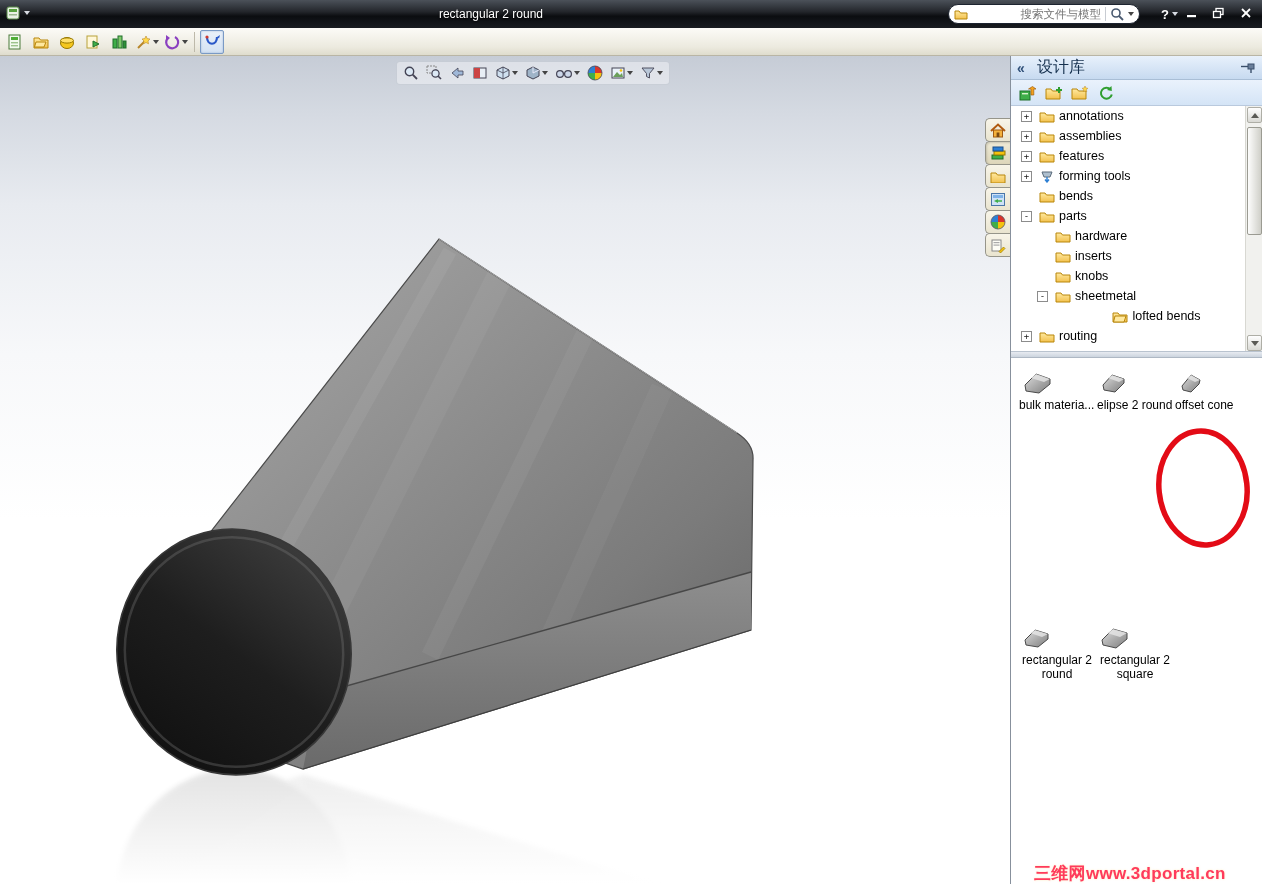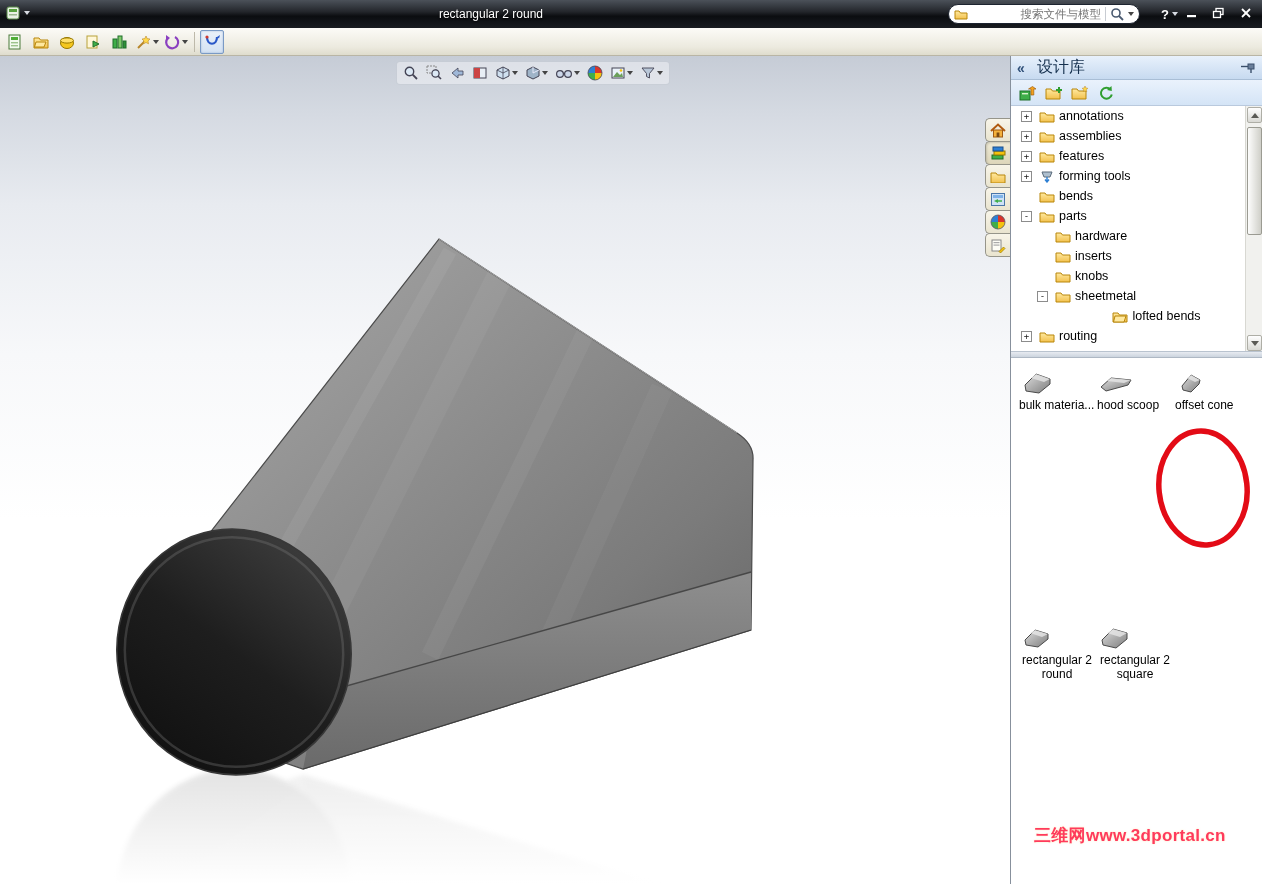--- a/index.html
+++ b/index.html
@@ -97,21 +97,21 @@
     background:linear-gradient(#e7ebf1,#ccd4de); border-bottom:1px solid #aeb8c4; }
 
   #tp-items { position:absolute; left:0; top:302px; right:0; bottom:0; background:#fff;
     padding:10px 0 0 8px; display:grid; grid-template-columns:78px 78px 78px; row-gap:8px; }
   .lib-item { width:78px; display:flex; flex-direction:column; align-items:flex-start; }
   .lib-icon { height:30px; display:grid; place-items:center; }
   .lib-label { font-size:12px; line-height:14px; text-align:center; color:#000; max-width:76px; }
 
   
   #annotation-svg { position:absolute; left:0; top:0; pointer-events:none; }
-  #watermark { position:absolute; left:1034px; top:824px; font-size:17px; font-weight:bold;
+  #watermark { position:absolute; left:1034px; top:862px; font-size:17px; font-weight:bold;
     color:#ff3a5c; letter-spacing:.3px; white-space:nowrap;
     text-shadow:0 0 2px rgba(255,210,120,.55); pointer-events:none; }
 </style>
 </head>
 <body>
 
 <div id="app">
 
   
   <svg width="0" height="0">
@@ -562,26 +562,26 @@
         <div class="lib-icon">
           <svg width="36" height="26">
             <path d="M6,15 L17,4 L31,9 L31,14 L20,23 L7,21 Z" fill="url(#tg)" stroke="#4a4a4a"></path>
             <path d="M17,4 L31,9 L25,12 L12,8 Z" fill="#e6e6e6" opacity=".8"></path>
             </svg>
           </div>
         <div class="lib-label">bulk materia...</div>
       </div>
       <div class="lib-item">
         <div class="lib-icon">
-          <svg width="38" height="24">
-            <path d="M4,16 L14,7 L34,9 L31,14 L9,20 Z" fill="url(#tg)" stroke="#4a4a4a"></path>
-            <path d="M14,7 L34,9 L27,12 L10,10 Z" fill="#e6e6e6" opacity=".8"></path>
+          <svg width="32" height="24">
+            <path d="M6,14 L15,4 L27,8 L27,12 L18,21 L7,19 Z" fill="url(#tg)" stroke="#4a4a4a"></path>
+            <path d="M15,4 L27,8 L22,11 L11,7 Z" fill="#e6e6e6" opacity=".8"></path>
             </svg>
           </div>
-        <div class="lib-label">hood scoop</div>
+        <div class="lib-label">elipse 2 round</div>
       </div>
       <div class="lib-item">
         <div class="lib-icon">
           <svg width="30" height="24">
             <path d="M7,15 L16,4 L25,9 L24,13 L16,21 L8,19 Z" fill="url(#tg)" stroke="#4a4a4a"></path>
             <path d="M16,4 L25,9 L20,11 L12,7 Z" fill="#e6e6e6" opacity=".8"></path>
             </svg>
           </div>
         <div class="lib-label">offset cone</div>
       </div>

